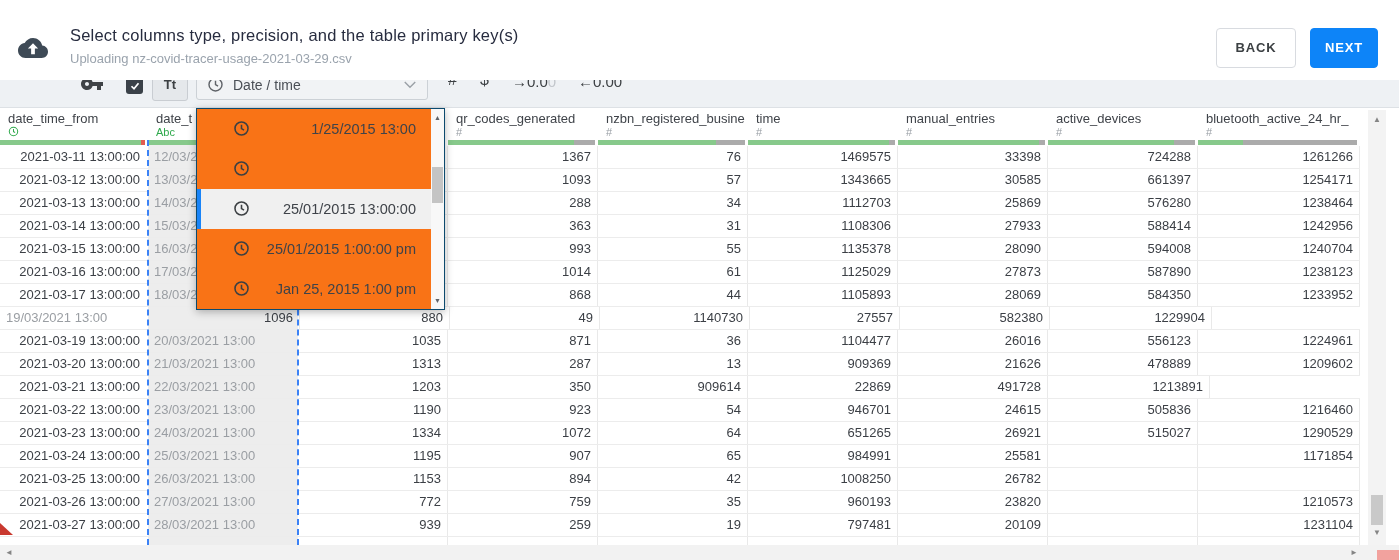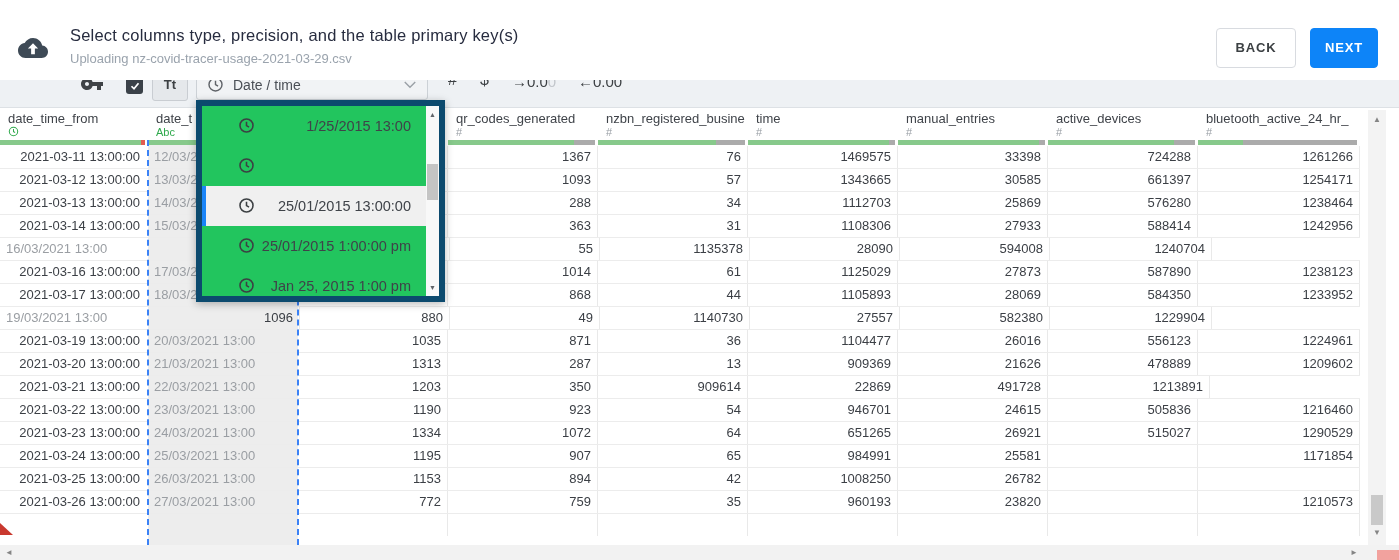--- a/index.html
+++ b/index.html
@@ -54,22 +54,22 @@
   .cell.num{text-align:right;padding-right:6px;}
   .cell.c0{text-align:right;padding-right:8px;}
   .cell.c1{text-align:left;padding-left:6px;color:#9a9ea3;}
   .cell.vb{border-right:1px solid #e9e9e9;}
   .dash{position:absolute;top:32px;height:405px;width:0;border-left:2px dashed #3b82f6;z-index:4;}
   .dash.d1{left:147px;} .dash.d2{left:297px;}
   .err-tri{position:absolute;left:0;top:415px;width:13px;height:12px;background:#c9392f;
            clip-path:polygon(0 0,100% 100%,0 100%);z-index:4;}
 
   
-  .dd-panel{position:absolute;left:196px;top:100px;width:249px;height:202px;background:#22c55e;z-index:12;
-            box-shadow:0 2px 8px rgba(0,0,0,.28);border:6px solid #0c4a6e;box-sizing:border-box;overflow:hidden;}
+  .dd-panel{position:absolute;left:196px;top:108px;width:249px;height:202px;background:#f97316;z-index:12;
+            box-shadow:0 2px 8px rgba(0,0,0,.28);border:1px solid #0c4a6e;box-sizing:border-box;overflow:hidden;}
   .dd-item{position:relative;height:40px;display:flex;align-items:center;cursor:pointer;}
   .dd-item .ic{position:absolute;left:36px;top:11px;display:flex;}
   .dd-item .txt{position:absolute;right:28px;top:0;line-height:40px;font-size:14.5px;color:#3f4349;white-space:nowrap;}
   .dd-item.sel{background:#f0f0f0;}
   .dd-item.sel::before{content:"";position:absolute;left:0;top:0;width:4px;height:100%;background:#1984f8;}
   .dd-scroll{position:absolute;right:0;top:0;width:13px;height:100%;background:#f8f8f8;}
   .dd-scroll .sarr{position:absolute;left:0;width:13px;text-align:center;font-size:7px;color:#5f6368;}
   .dd-scroll .up{top:5px;} .dd-scroll .dn{bottom:5px;}
   .dd-scroll .thumb{position:absolute;left:1px;top:58px;width:11px;height:36px;background:#c4c4c4;}
 
@@ -226,20 +226,21 @@
           <div class="cell c1" style="width: 150px;">15/03/2021 13:00</div>
           <div class="cell c2 num vb" style="width: 150px;"></div>
           <div class="cell c3 num vb" style="width: 150px;">363</div>
           <div class="cell c4 num vb" style="width: 150px;">31</div>
           <div class="cell c5 num vb" style="width: 150px;">1108306</div>
           <div class="cell c6 num vb" style="width: 150px;">27933</div>
           <div class="cell c7 num vb" style="width: 150px;">588414</div>
           <div class="cell c8 num vb" style="width: 162px;">1242956</div>
         </div>
         <div class="trow">
+          <div class="cell c0" style="width: 148px;">2021-03-15 13:00:00</div>
           <div class="cell c1" style="width: 150px;">16/03/2021 13:00</div>
           <div class="cell c2 num vb" style="width: 150px;"></div>
           <div class="cell c3 num vb" style="width: 150px;">993</div>
           <div class="cell c4 num vb" style="width: 150px;">55</div>
           <div class="cell c5 num vb" style="width: 150px;">1135378</div>
           <div class="cell c6 num vb" style="width: 150px;">28090</div>
           <div class="cell c7 num vb" style="width: 150px;">594008</div>
           <div class="cell c8 num vb" style="width: 162px;">1240704</div>
         </div>
         <div class="trow">
@@ -354,20 +355,31 @@
           <div class="cell c0" style="width: 148px;">2021-03-26 13:00:00</div>
           <div class="cell c1" style="width: 150px;">27/03/2021 13:00</div>
           <div class="cell c2 num vb" style="width: 150px;">772</div>
           <div class="cell c3 num vb" style="width: 150px;">759</div>
           <div class="cell c4 num vb" style="width: 150px;">35</div>
           <div class="cell c5 num vb" style="width: 150px;">960193</div>
           <div class="cell c6 num vb" style="width: 150px;">23820</div>
           <div class="cell c7 num vb" style="width: 150px;"></div>
           <div class="cell c8 num vb" style="width: 162px;">1210573</div>
         </div>
+        <div class="trow">
+          <div class="cell c0" style="width: 148px;">2021-03-27 13:00:00</div>
+          <div class="cell c1" style="width: 150px;">28/03/2021 13:00</div>
+          <div class="cell c2 num vb" style="width: 150px;">939</div>
+          <div class="cell c3 num vb" style="width: 150px;">259</div>
+          <div class="cell c4 num vb" style="width: 150px;">19</div>
+          <div class="cell c5 num vb" style="width: 150px;">797481</div>
+          <div class="cell c6 num vb" style="width: 150px;">20109</div>
+          <div class="cell c7 num vb" style="width: 150px;"></div>
+          <div class="cell c8 num vb" style="width: 162px;">1231104</div>
+        </div>
         <div class="trow filler">
           <div class="cell c0" style="width: 148px;"></div>
           <div class="cell c1" style="width: 150px;"></div>
           <div class="cell c2 num vb" style="width: 150px;"></div>
           <div class="cell c3 num vb" style="width: 150px;"></div>
           <div class="cell c4 num vb" style="width: 150px;"></div>
           <div class="cell c5 num vb" style="width: 150px;"></div>
           <div class="cell c6 num vb" style="width: 150px;"></div>
           <div class="cell c7 num vb" style="width: 150px;"></div>
           <div class="cell c8 num vb" style="width: 162px;"></div>

